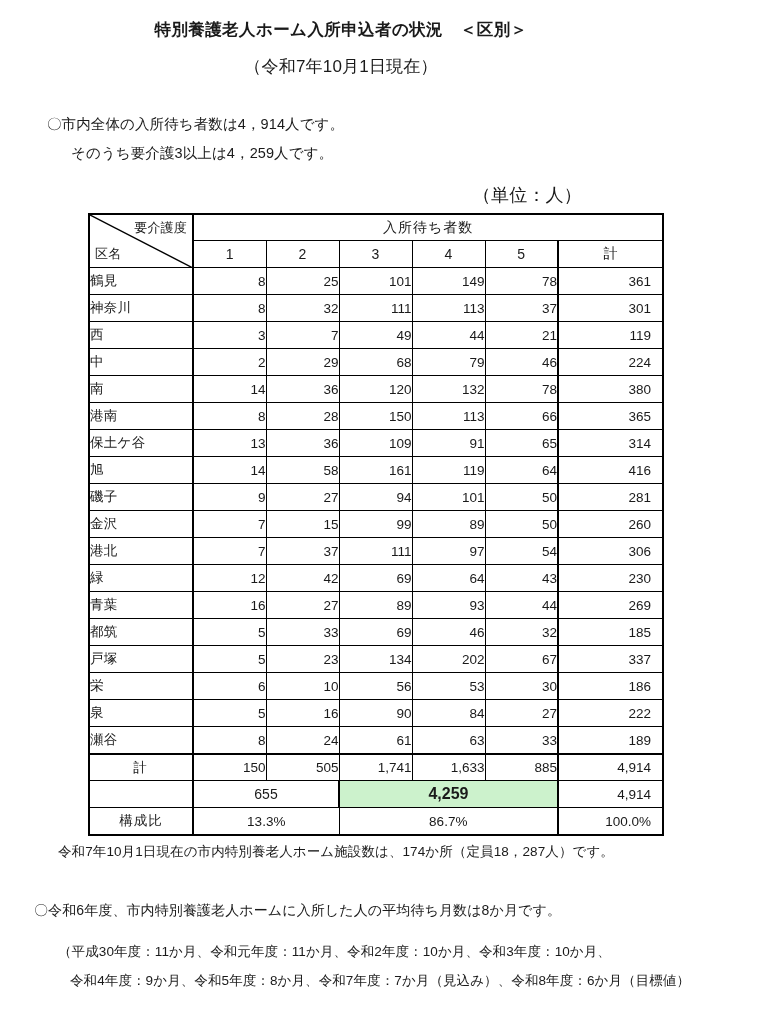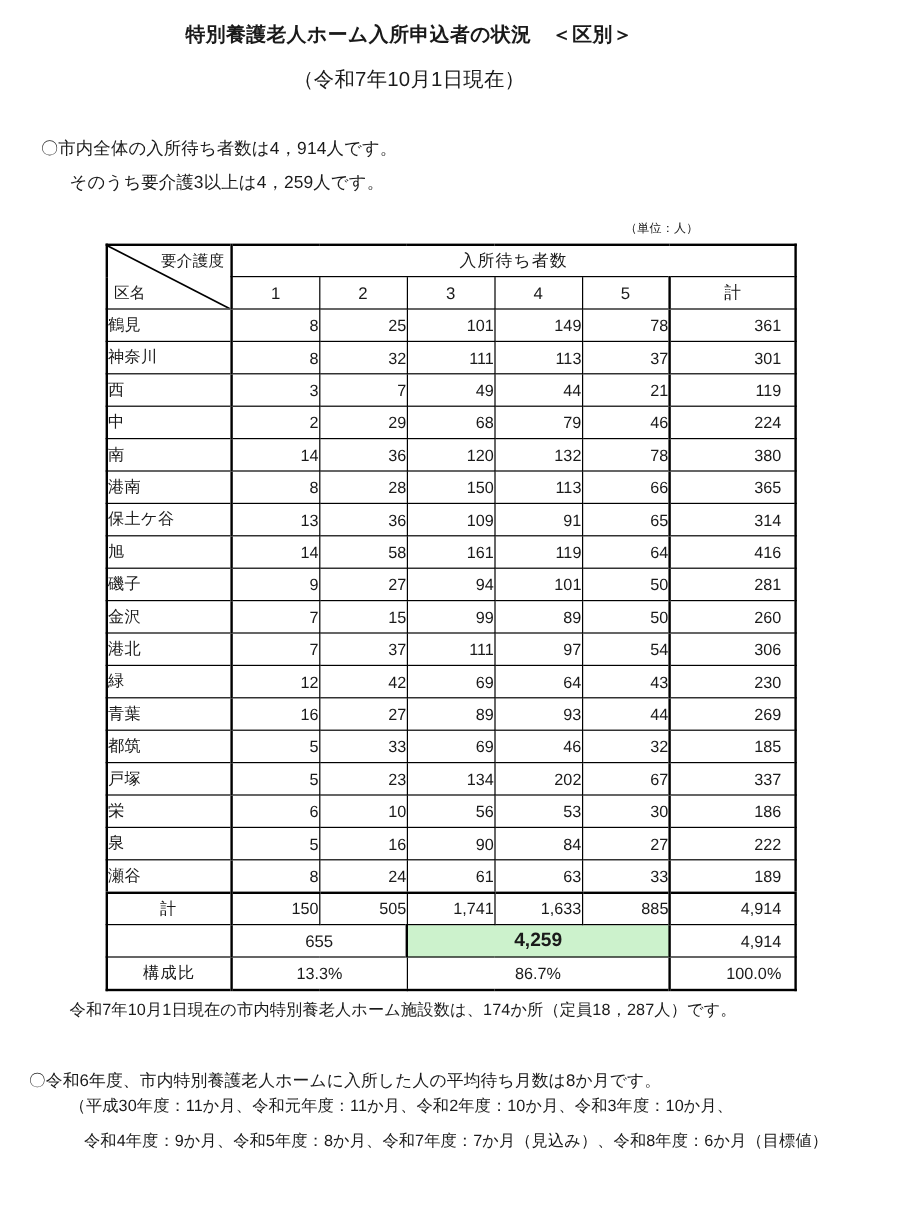--- a/index.html
+++ b/index.html
@@ -48,28 +48,29 @@
     margin: 0;
     padding-top: 32px;
   }
   .intro-line {
     font-size: 14.5px;
     line-height: 1.35;
     letter-spacing: 0.1px;
     padding-left: 34px;
     margin-bottom: 10px;
     white-space: nowrap;
+    margin-left: 13px;
   }
   .intro-line.indent {
     padding-left: 58px;
   }
 
   
   .unit-label {
-    font-size: 10px;
+    font-size: 18px;
     text-align: right;
     padding-right: 100px;
     margin: 0;
     padding-top: 9px;
     letter-spacing: 0.2px;
   }
 
   
   .table-wrap {
     padding-left: 88px;
@@ -219,23 +220,23 @@
     padding-left: 58px;
     white-space: nowrap;
   }
   .note-gap {
     height: 40px;
   }
   .note-head {
     font-size: 14px;
     line-height: 1.35;
     letter-spacing: 0.1px;
-    padding-left: 24px;
+    padding-left: 34px;
     white-space: nowrap;
-    margin-bottom: 3px;
+    margin-bottom: 23px;
   }
   .note-sub {
     font-size: 13.5px;
     line-height: 1.35;
     letter-spacing: 0.1px;
     padding-left: 58px;
     white-space: nowrap;
     margin-bottom: 11px;
   }
   .note-sub.deep {

